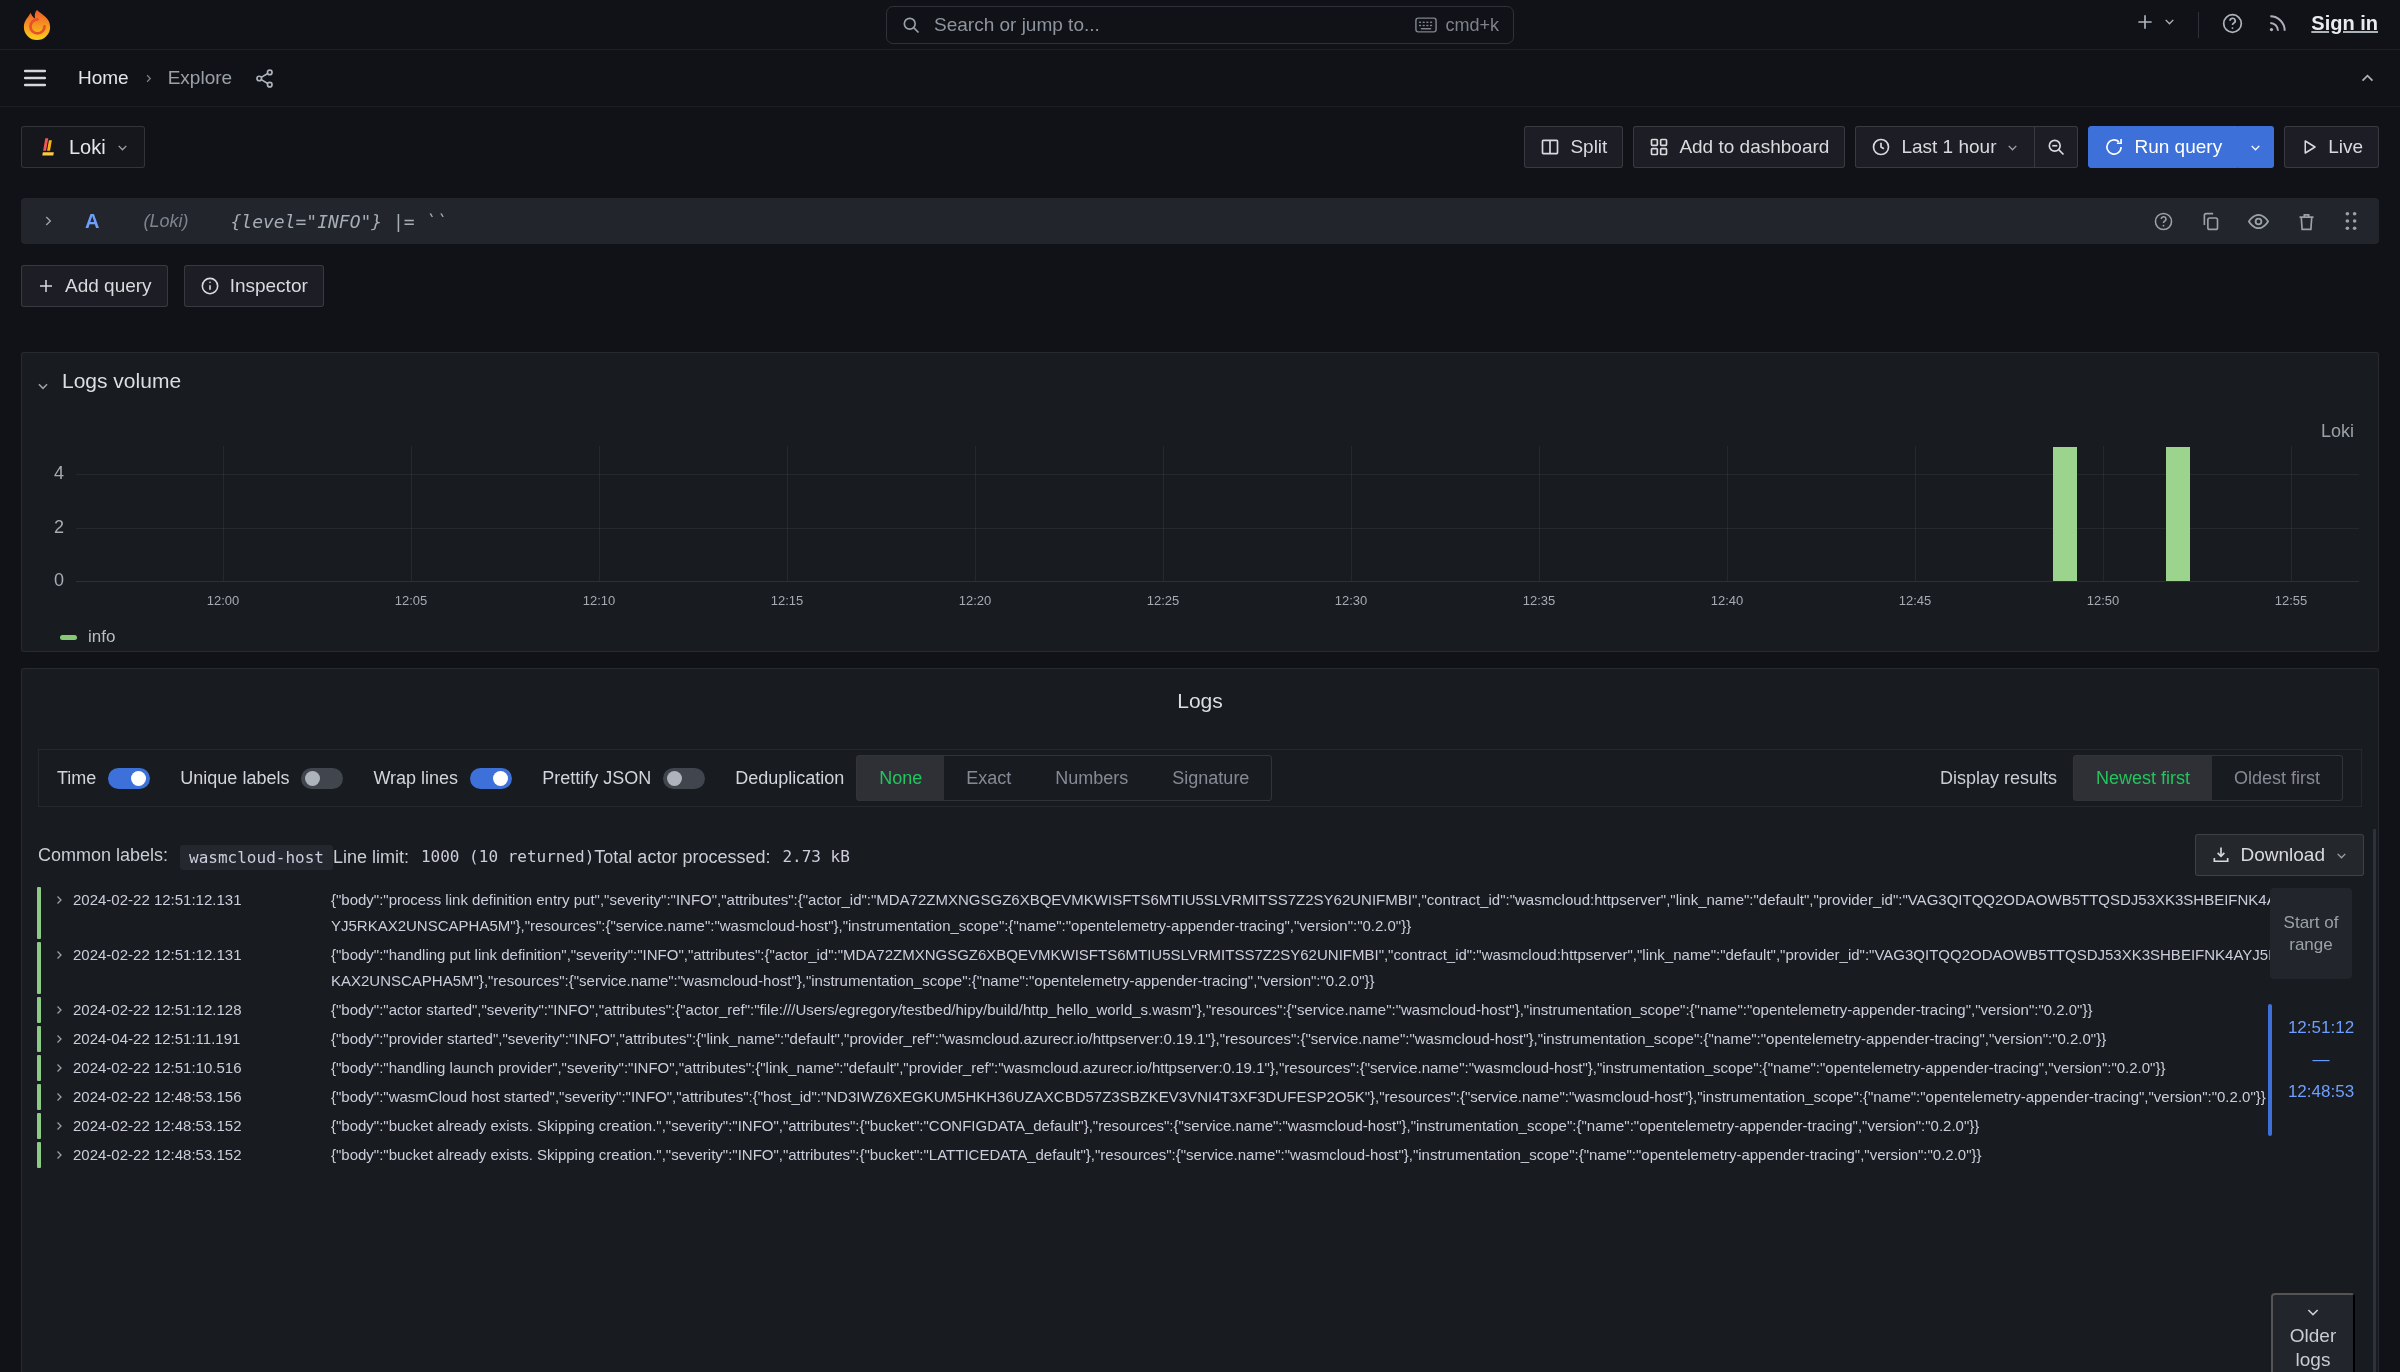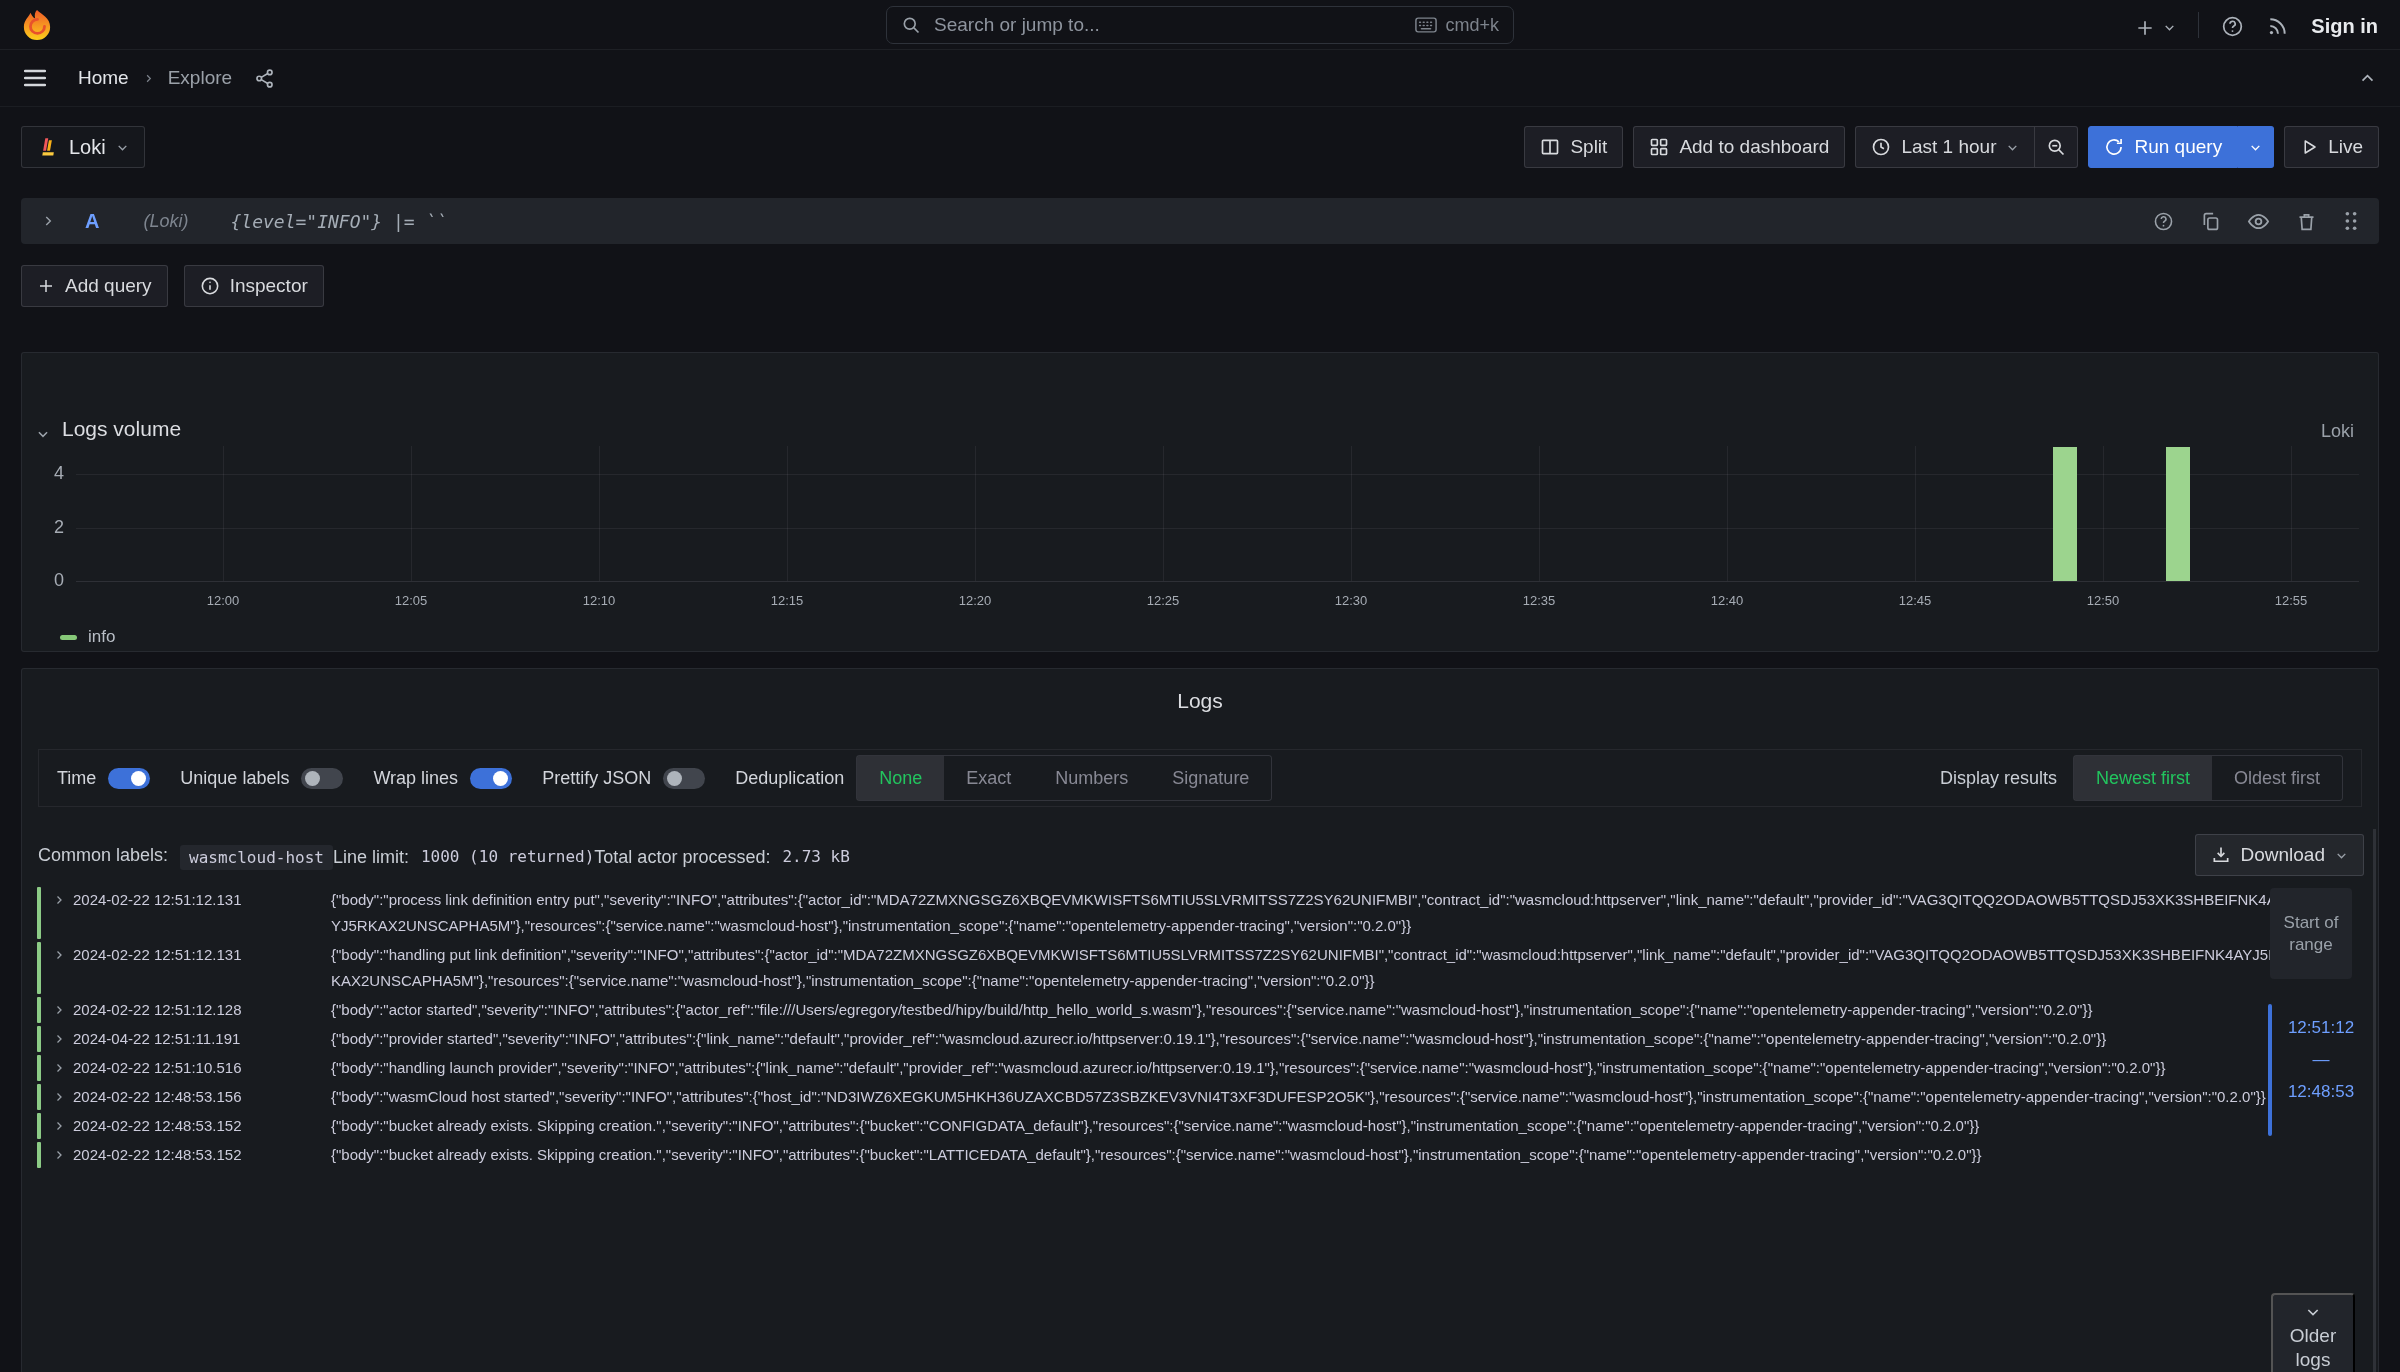--- a/index.html
+++ b/index.html
@@ -9,21 +9,21 @@
   svg{display:block;}
 
   
   .topbar{position:absolute;top:0;left:0;right:0;height:50px;display:flex;align-items:center;
           padding:0 22px;border-bottom:1px solid #1e2025;box-sizing:border-box;}
   .search-box{position:absolute;left:886px;top:6px;width:628px;height:38px;border:1px solid #2e323a;
           border-radius:7px;display:flex;align-items:center;padding:0 14px;gap:11px;background:#111217;box-sizing:border-box;}
   .search-input{flex:1;background:transparent;border:0;outline:0;color:#ccccdc;font-size:19px;font-family:inherit;}
   .search-input::placeholder{color:#8e949e;}
   .kbd{display:flex;align-items:center;gap:8px;color:#7d838c;font-size:18px;}
-  .top-actions{margin-left:auto;display:flex;align-items:flex-end;gap:22px;color:#adb3bb;}
+  .top-actions{margin-left:auto;display:flex;align-items:flex-start;gap:22px;color:#adb3bb;text-decoration:underline;}
   .divider-v{width:1px;height:26px;background:#2e323a;}
   .signin{color:#e9ebee;font-size:20px;font-weight:600;}
 
   
   .crumbbar{position:absolute;top:50px;left:0;right:0;height:57px;display:flex;align-items:center;
           padding:0 24px;border-bottom:1px solid #1b1d22;box-sizing:border-box;gap:14px;color:#9ba1a9;}
   .crumb-home{color:#e4e6ea;font-size:19px;font-weight:500;margin-left:18px;}
   .crumb-cur{color:#9ba1a9;font-size:19px;}
   .crumb-sep{color:#7d838c;}
   .crumb-up{margin-left:auto;color:#aeb4bc;}
@@ -51,21 +51,21 @@
   .expr{font-style:italic;color:#a5adb6;font-size:18px;font-family:"DejaVu Sans Mono","Liberation Mono",monospace;}
   .q-icons{margin-left:auto;display:flex;align-items:center;gap:26px;color:#9aa1a9;}
   .query-actions{position:absolute;top:265px;left:21px;display:flex;gap:16px;}
 
   
   .panel{position:absolute;left:21px;right:21px;background:#181b1f;border:1px solid rgba(204,204,220,0.09);
          border-radius:3px;box-sizing:border-box;overflow:hidden;}
   #volume-panel{top:352px;height:300px;}
   #logs-panel{top:668px;height:726px;}
   .vol-title-row{position:absolute;top:16px;left:14px;display:flex;align-items:flex-end;gap:12px;
-         font-size:21px;font-weight:500;color:#dcdee2;margin-top:48px;}
+         font-size:21px;font-weight:500;color:#dcdee2;}
   .src-label{position:absolute;right:24px;top:68px;font-size:18px;color:#9aa1a9;}
 
   
   .gridline-h{position:absolute;left:54px;right:19px;height:1px;background:rgba(204,204,220,0.08);}
   .gridline-h.zero{background:rgba(204,204,220,0.12);}
   .gridline-v{position:absolute;width:1px;background:rgba(204,204,220,0.08);}
   .ytick{position:absolute;left:0;width:42px;text-align:right;font-size:18px;color:#a6acb4;}
   .xtick{position:absolute;transform:translateX(-50%);font-size:13px;color:#a6acb4;}
   .vbar{position:absolute;}
   .legend{position:absolute;left:38px;top:274px;display:flex;align-items:center;gap:11px;

